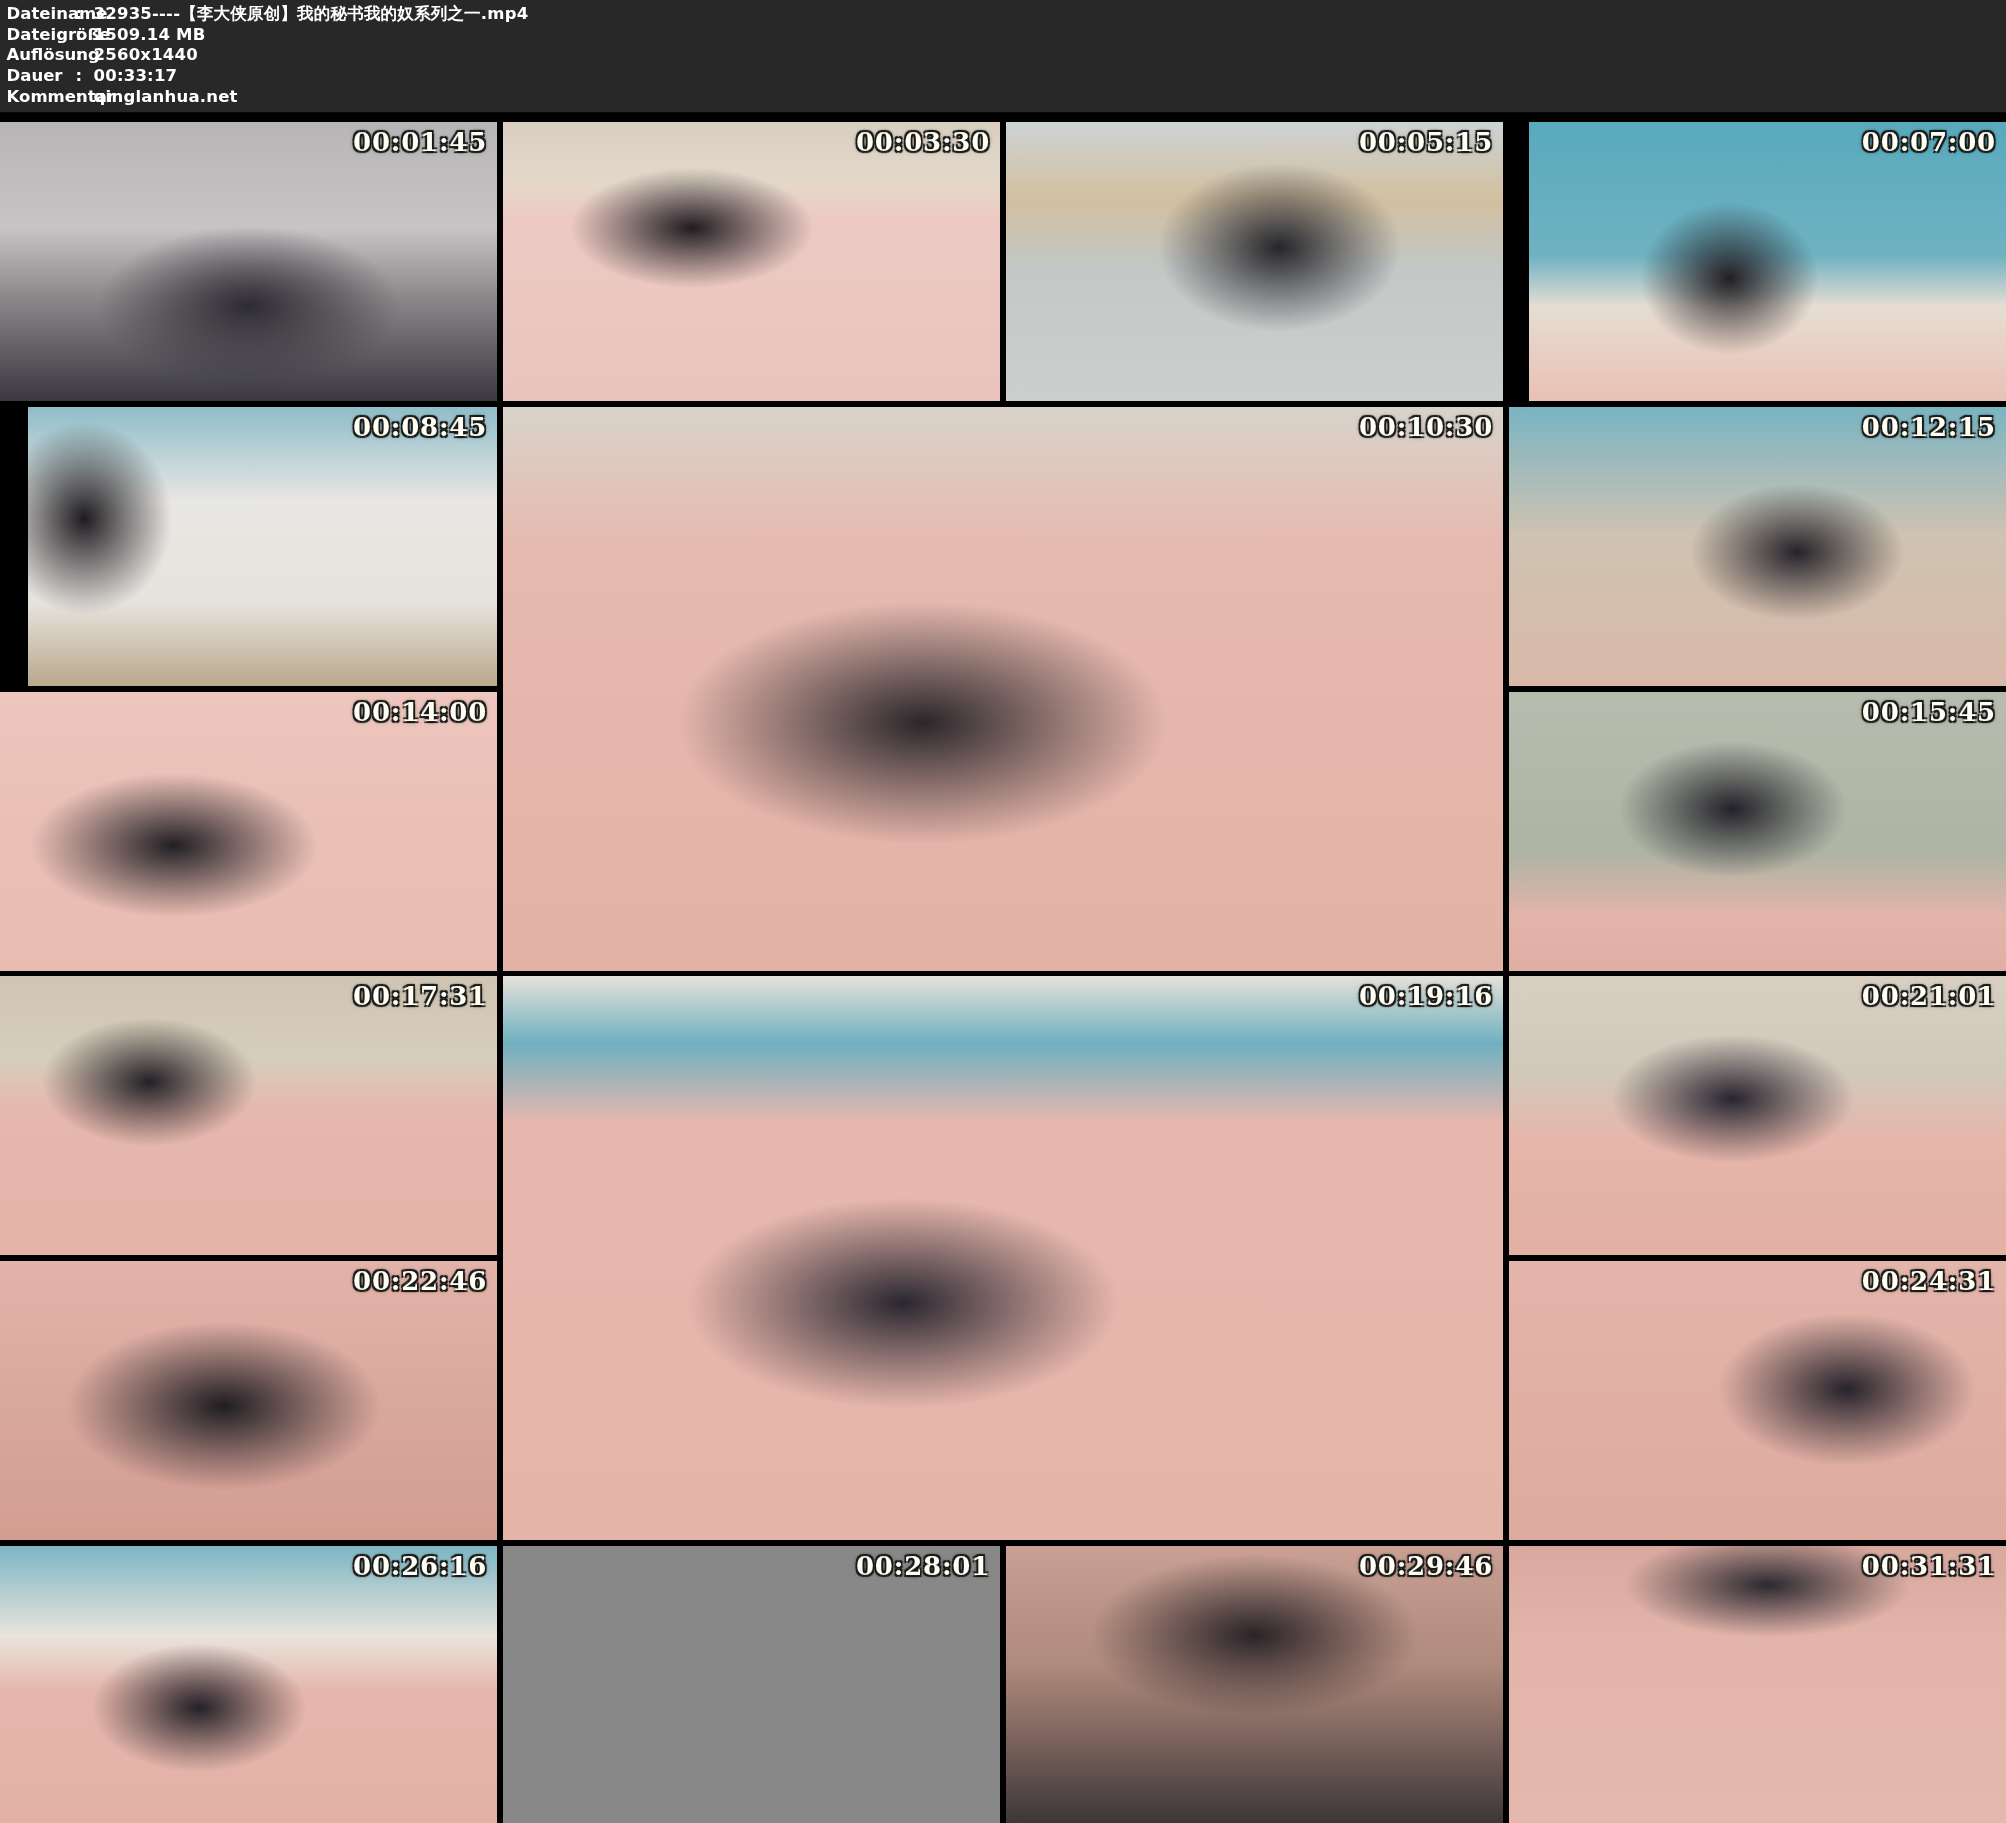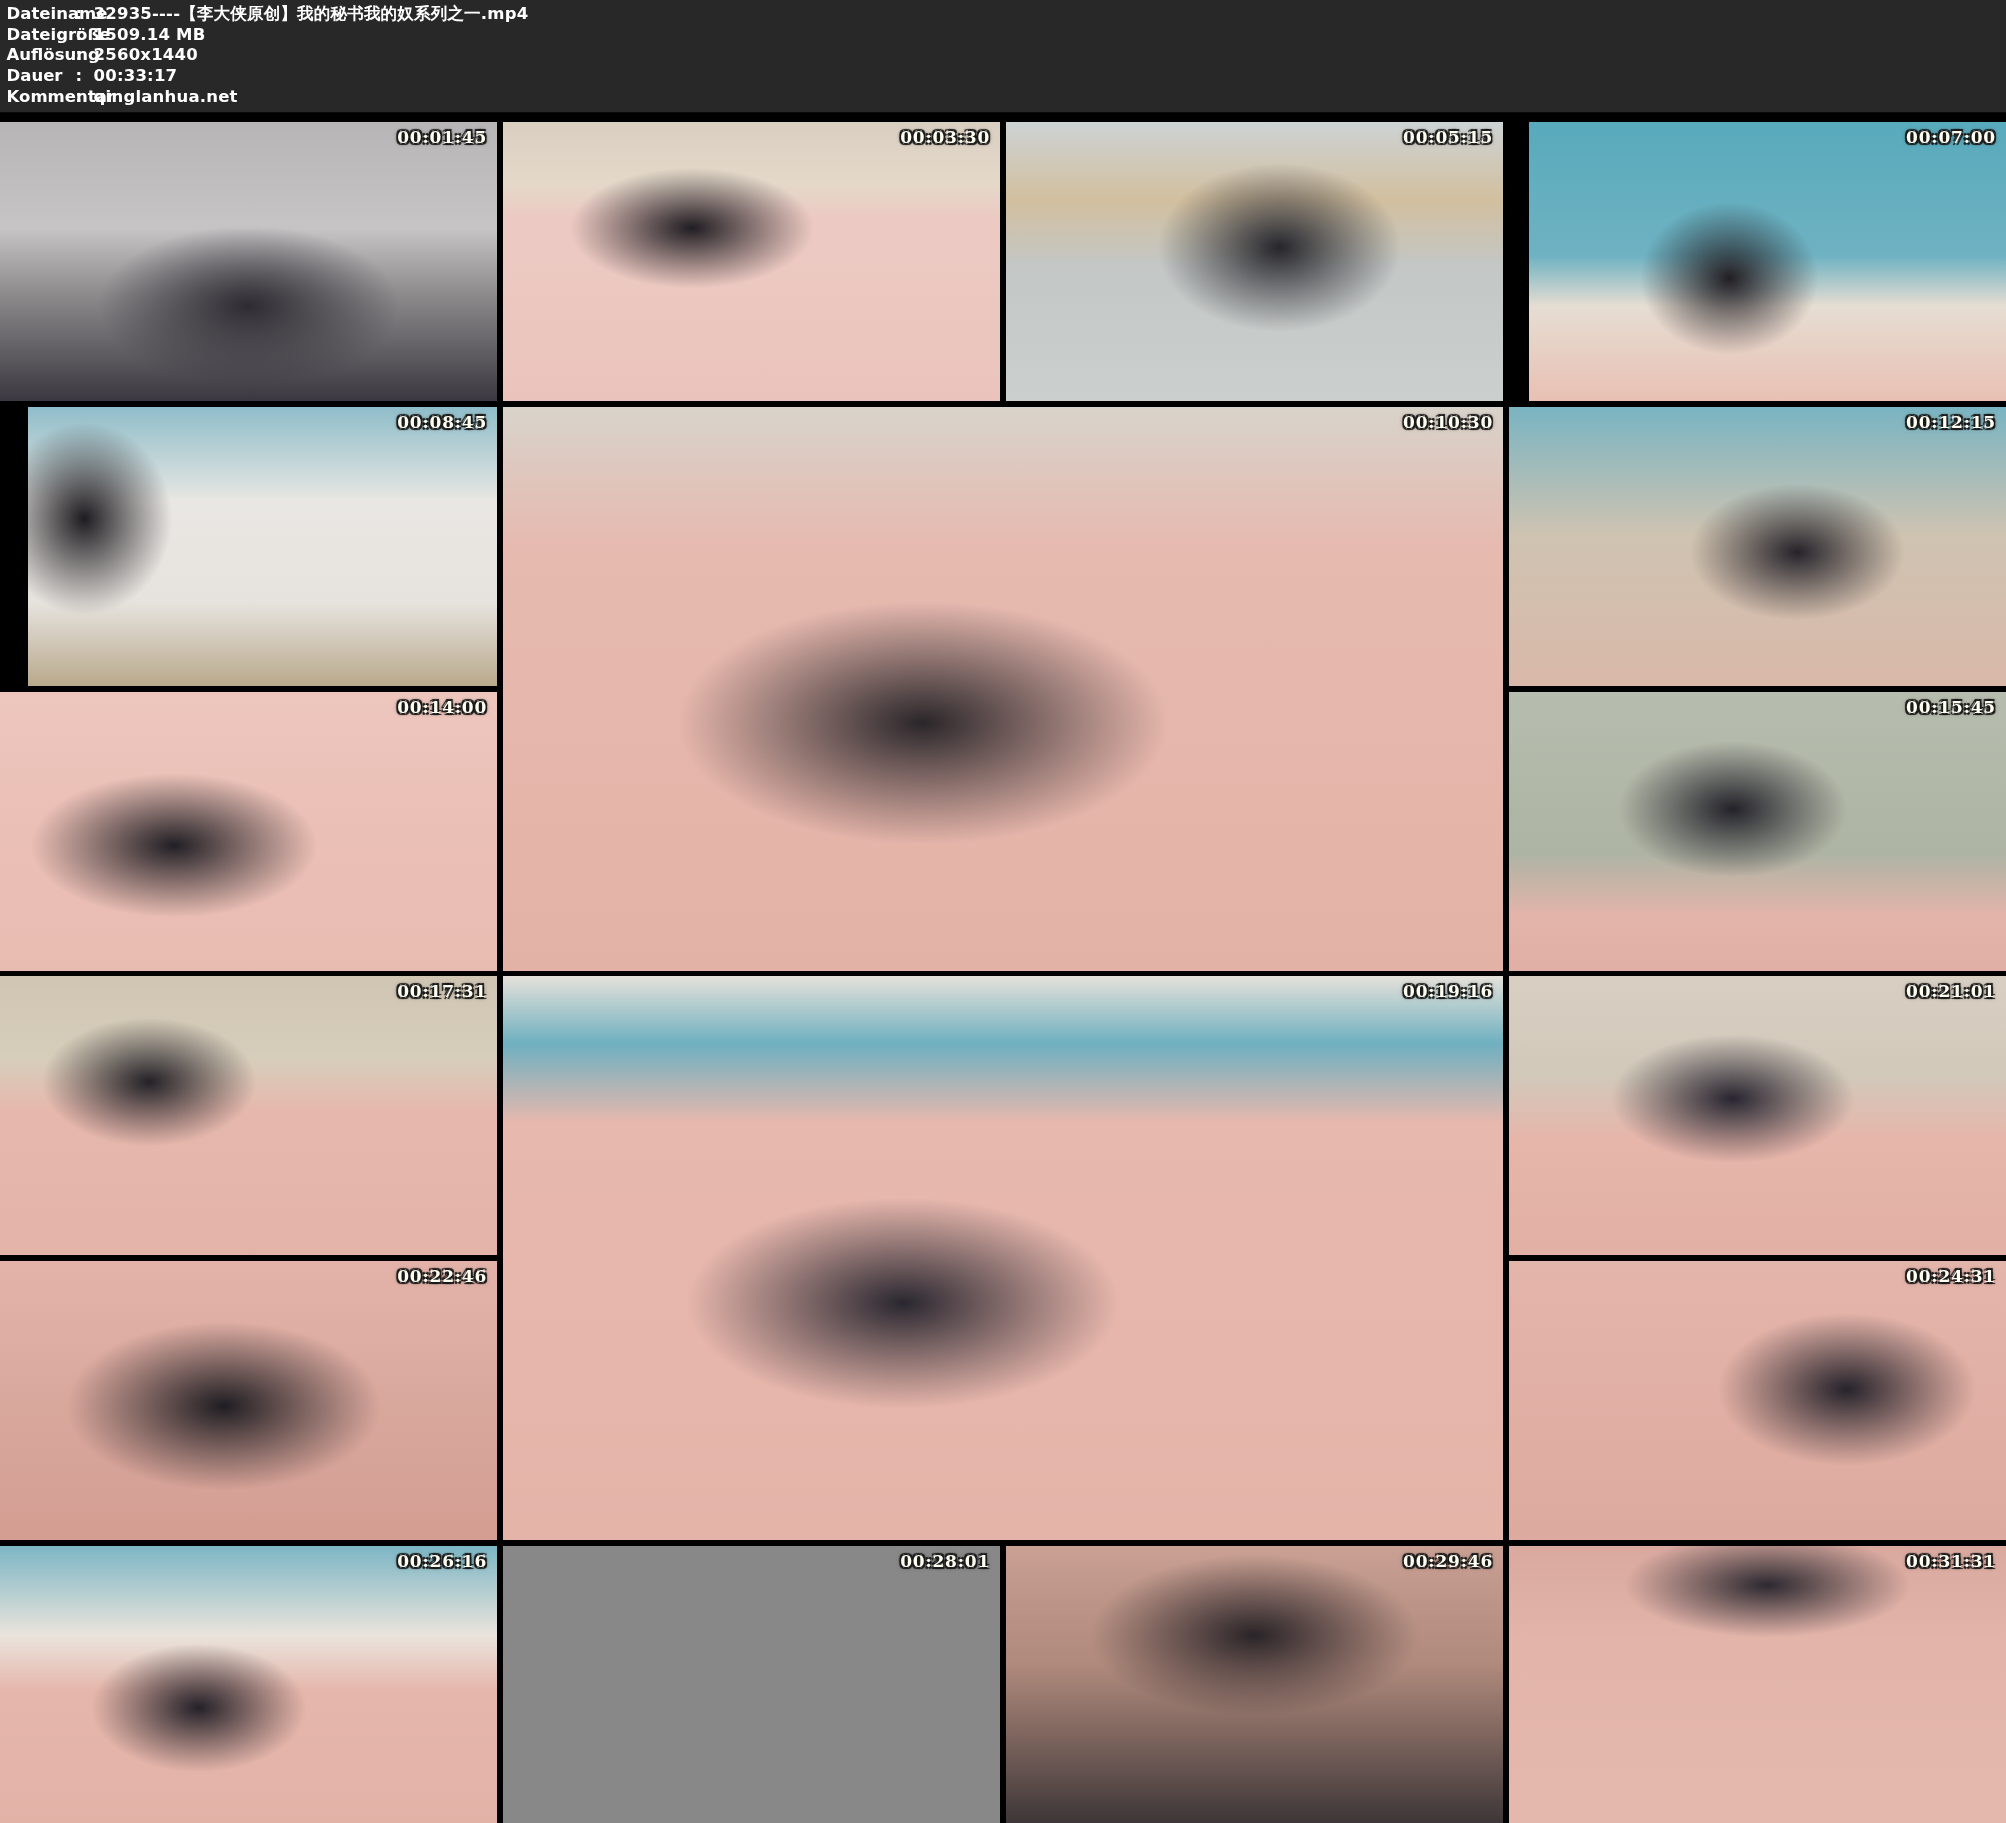--- a/index.html
+++ b/index.html
@@ -50,21 +50,21 @@
     position: relative;
     overflow: hidden;
     background-color: #888888;
   }
   .tile .timestamp {
     position: absolute;
     top: 5px;
     right: 10px;
     font-family: "DejaVu Serif", serif;
     font-weight: bold;
-    font-size: 17px;
+    font-size: 26px;
     letter-spacing: 0.8px;
     color: #fffef2;
     text-shadow:
       -1.7px -1.7px 0.8px #1a1a1a,
        1.7px -1.7px 0.8px #1a1a1a,
       -1.7px  1.7px 0.8px #1a1a1a,
        1.7px  1.7px 0.8px #1a1a1a,
        0 0 5px rgba(0,0,0,0.55);
   }
 </style>

